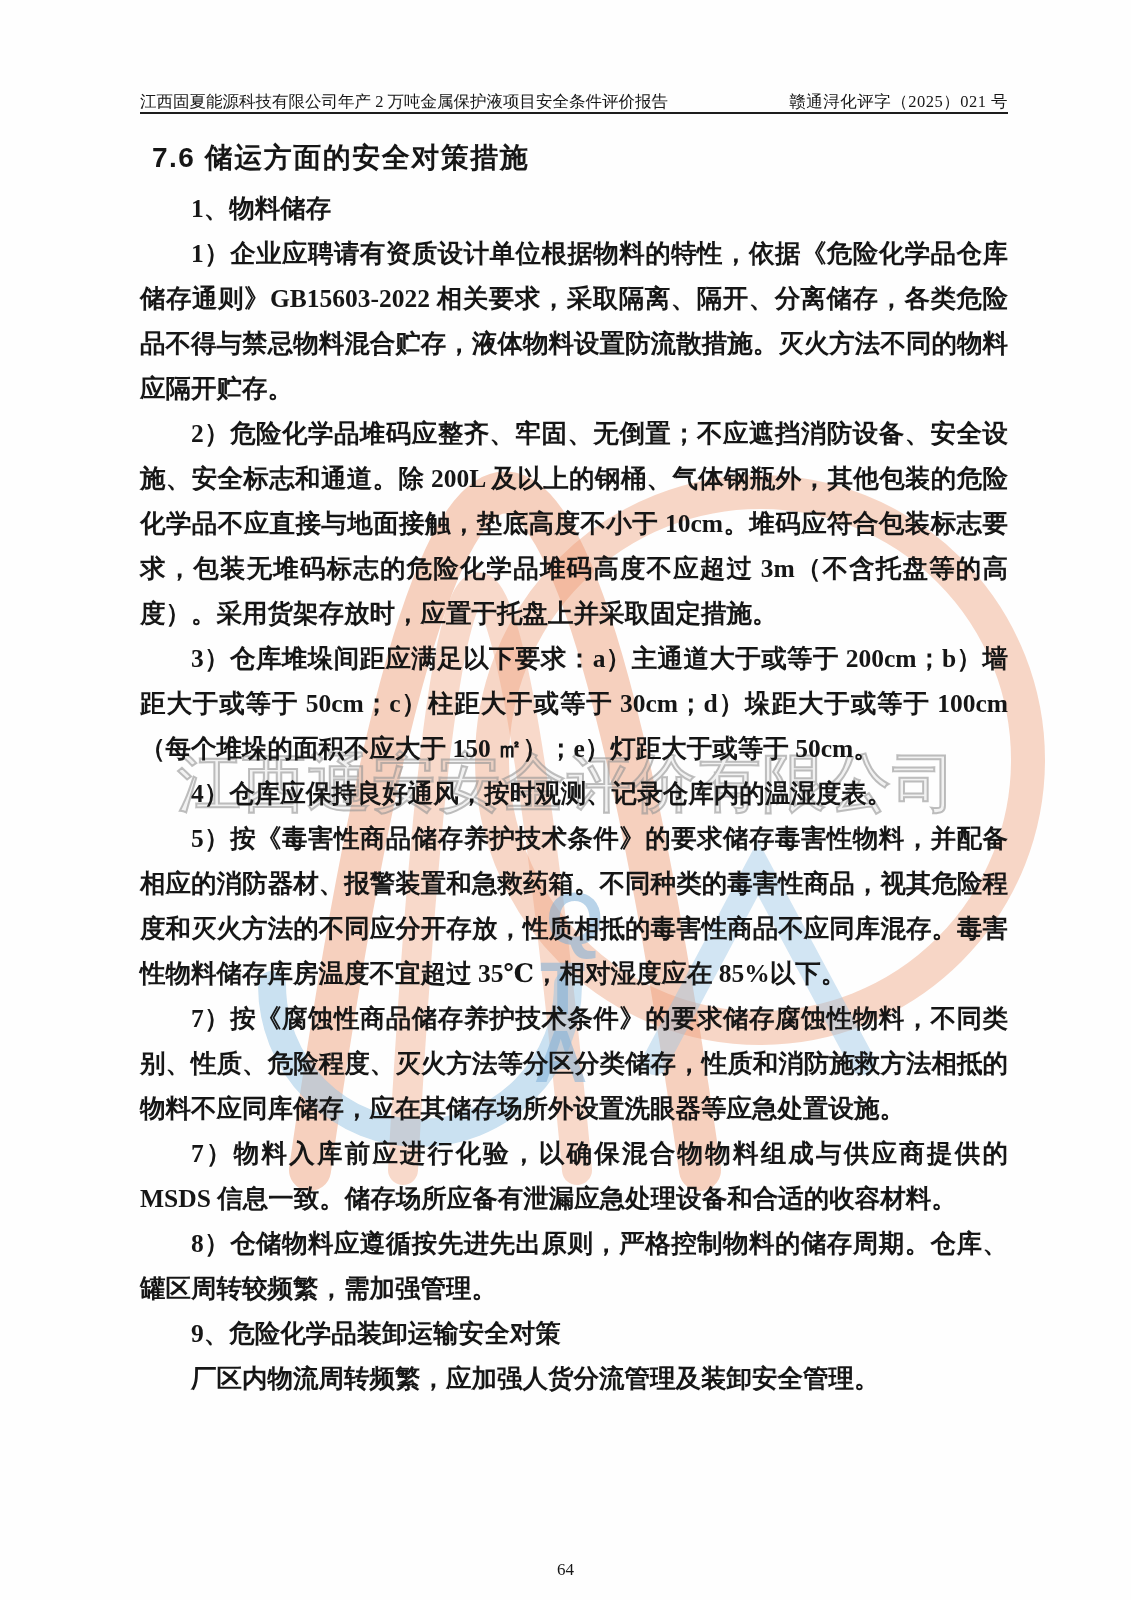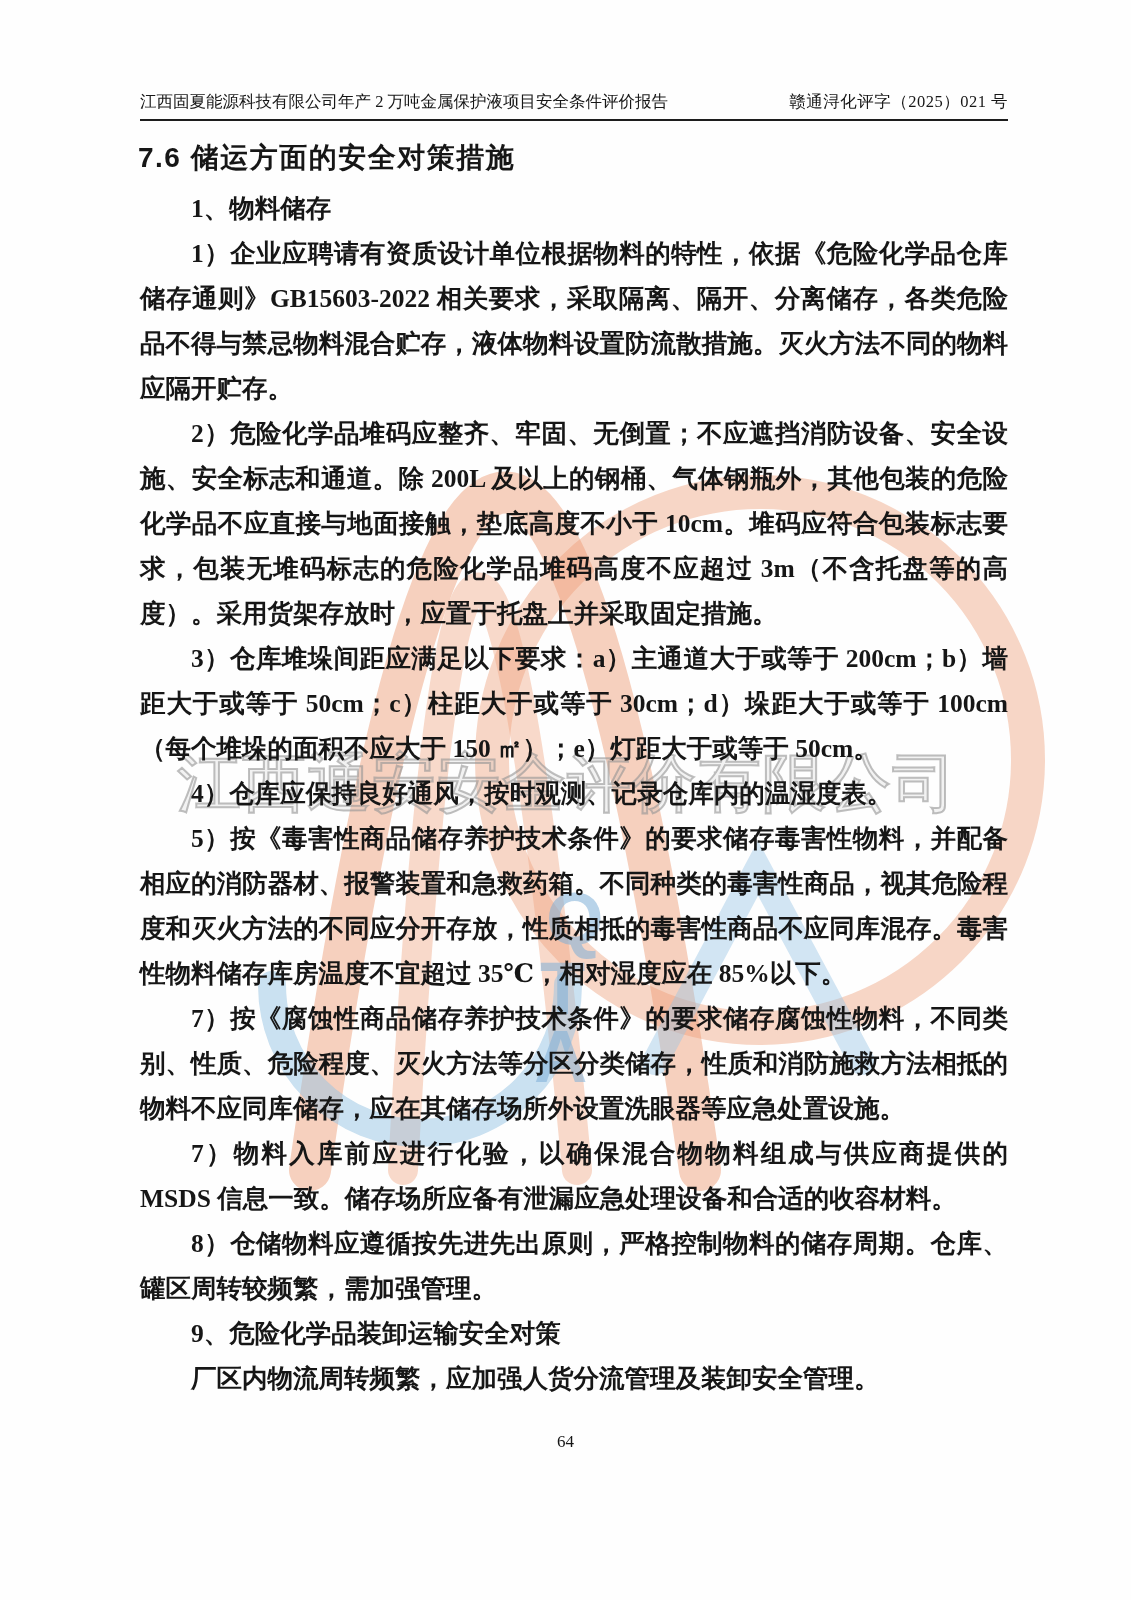--- a/index.html
+++ b/index.html
@@ -27,41 +27,40 @@
     z-index:0; pointer-events:none;
   }
 
   
   .content { position:absolute; left:0; top:0; width:1131px; height:1600px; z-index:1; }
 
   .page-header {
     position:absolute; left:140px; top:92px; width:868px;
     display:flex; justify-content:space-between; align-items:flex-end;
     font-size:16.5px; line-height:1.2;
-    padding-bottom:7px;
     border-bottom:2.5px solid #1d1d1d;
   }
   .page-header .hdr-right { font-weight:400; letter-spacing:0.5px; }
 
   .section-title {
-    position:absolute; left:138px; top:139px;
+    position:absolute; left:152px; top:139px;
     font-family:"Liberation Sans","DejaVu Sans",sans-serif;
     font-weight:700; font-size:28px; letter-spacing:1.5px;
     margin:0;
   }
 
   .body-text {
     position:absolute; left:140px; top:186px; width:868px;
     font-size:25.5px; line-height:45px;
     text-align:justify;
   }
   .body-text p { margin:0; text-indent:2em;font-weight:bold; }
 
   .page-number {
-    position:absolute; left:0; right:0; top:1432px;
+    position:absolute; left:0; right:0; top:1560px;
     text-align:center; font-size:17px;
   }
 </style>
 </head>
 <body>
 
 <div class="page">
 
   <div class="watermark-layer">
     <svg width="1131" height="1600" viewBox="0 0 1131 1600">

